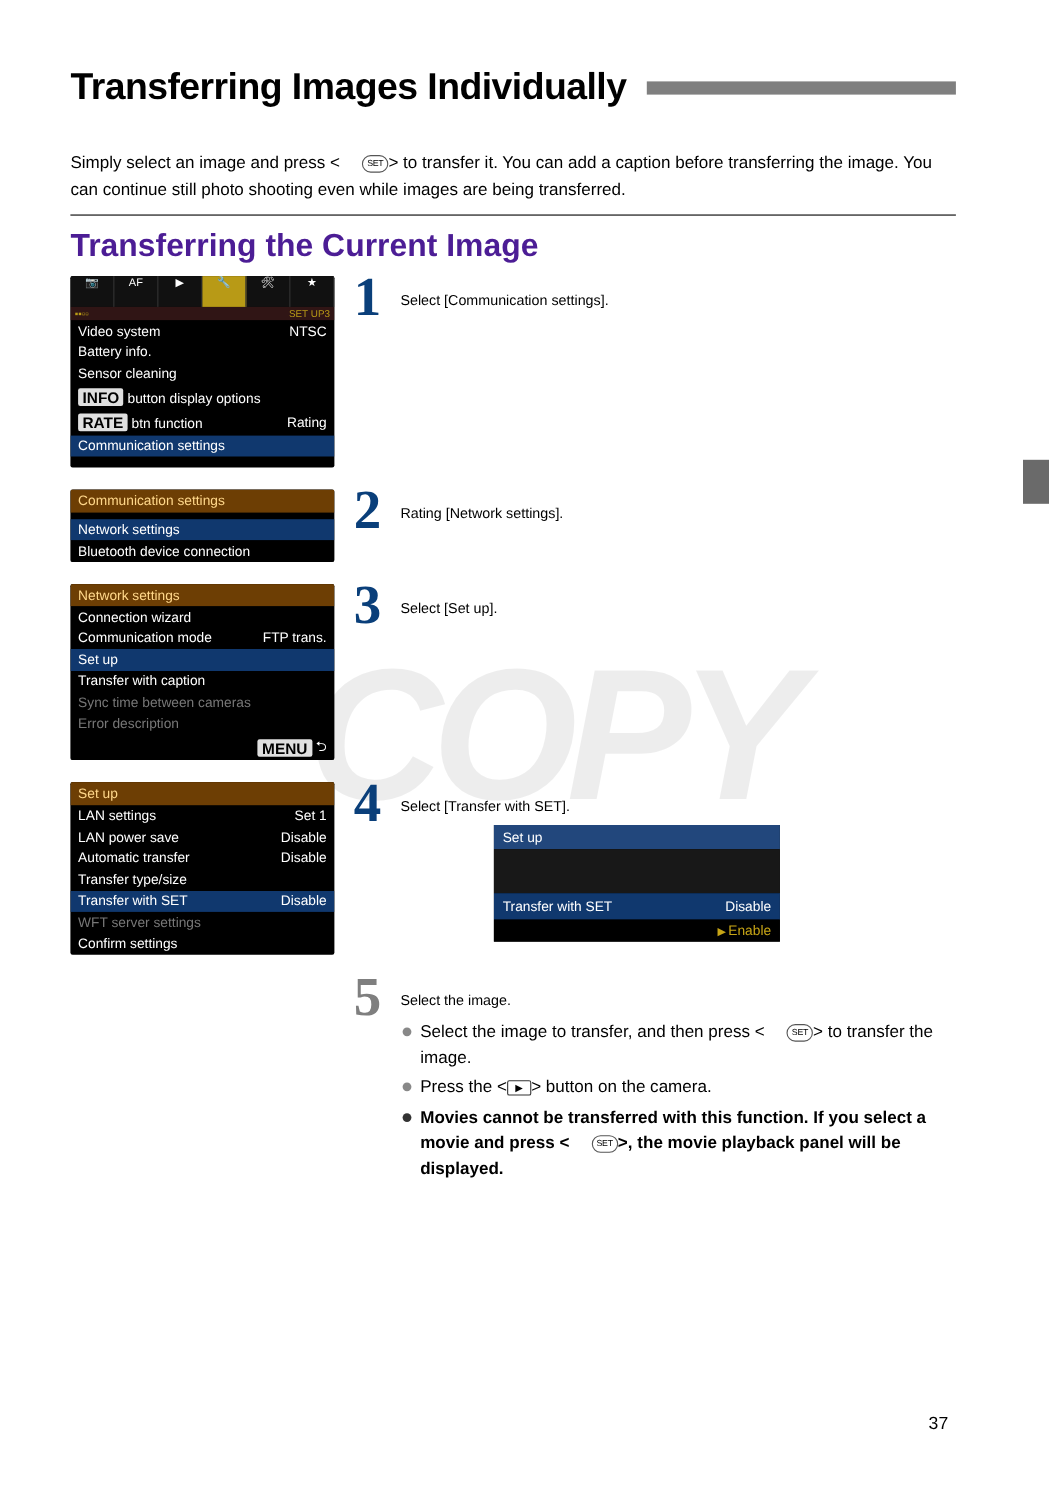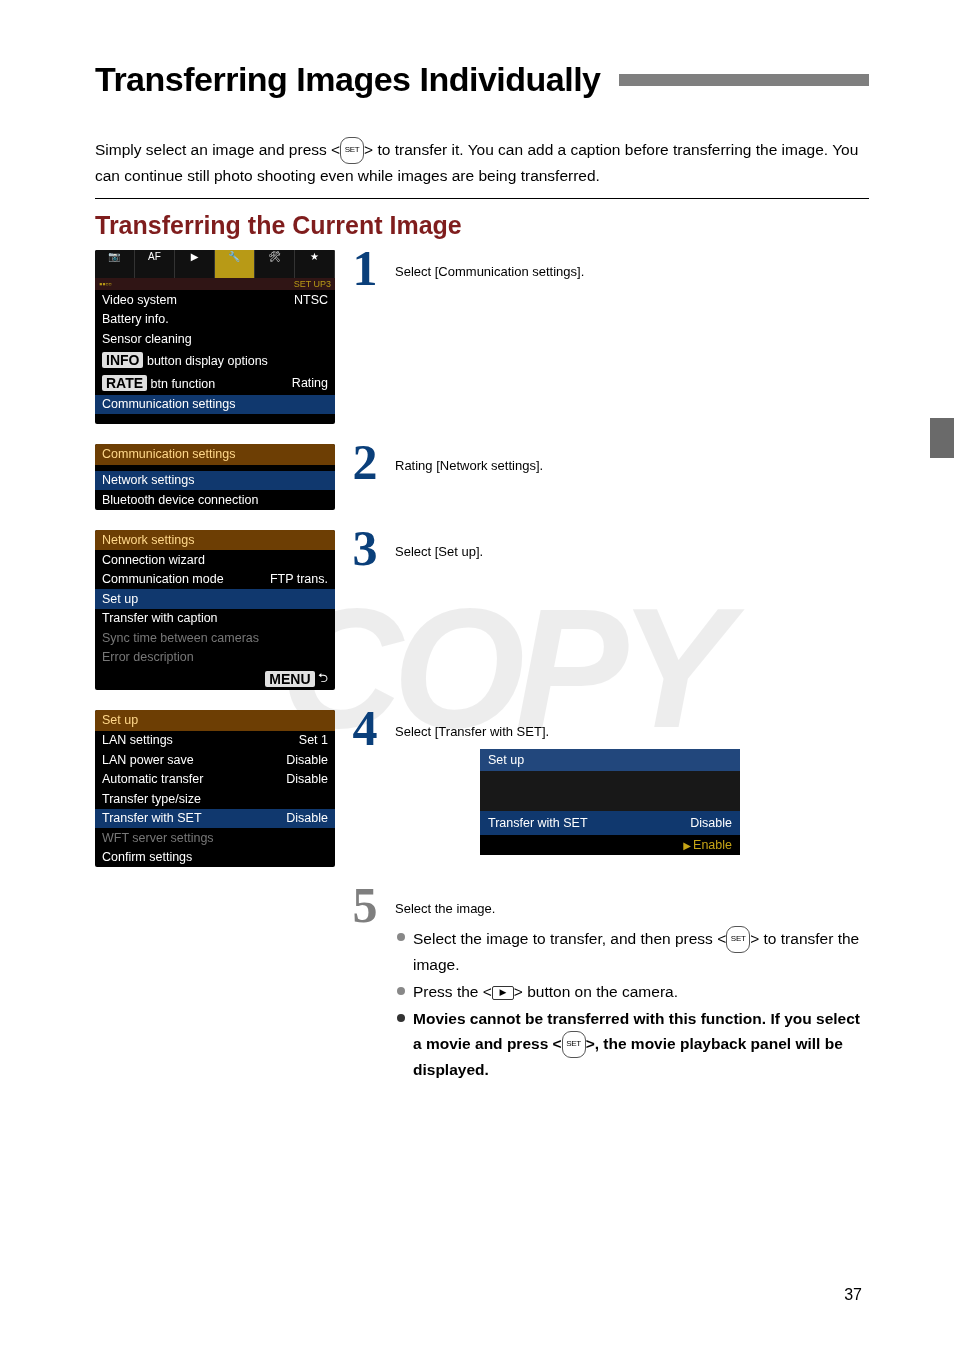--- a/index.html
+++ b/index.html
@@ -4,35 +4,36 @@
 <style>
   * { margin: 0; padding: 0; box-sizing: border-box; }
   body {
     font-family: Arial, Helvetica, sans-serif;
     background: #ffffff;
     width: 954px;
     height: 1352px;
     position: relative;
     color: #000;
   }
-  .page { padding: 60px 85px 40px 95px; position: relative; height: 100%; }
+  .page { padding: 60px 85px 40px 64px; position: relative; height: 100%; }
   .title-row { display: flex; align-items: center; gap: 18px; margin-bottom: 38px; }
   .page-title { font-size: 34px; font-weight: bold; letter-spacing: -0.5px; }
   .title-bar { flex: 1; height: 12px; background: #7f7f7f; }
   .intro { font-size: 15.5px; line-height: 1.55; margin-bottom: 10px; }
   .set-icon {
     display: inline-flex;
     align-items: center; justify-content: center;
-    width: 24px; height: 27px;
+    width: 24px; height: 16px;
     border: 1px solid #555; border-radius: 9px;
     font-size: 8px; letter-spacing: -0.3px;
     vertical-align: middle;
+    margin-left: 20px;
   }
   .hr { border: none; border-top: 1px solid #000; margin: 6px 0 12px; }
-  .section-title { color: #7f1d1d; font-size: 25px; font-weight: bold; margin-bottom: 10px; }
+  .section-title { color: #4c1d95; font-size: 29px; font-weight: bold; margin-bottom: 10px; }
   .step-block { display: flex; margin-bottom: 20px; align-items: flex-start; }
   .left-col { width: 240px; flex: 0 0 240px; }
   .right-col { flex: 1; display: flex; align-items: flex-start; }
   .stepnum {
     font-family: Georgia, 'Times New Roman', serif;
     font-size: 50px; font-weight: bold;
     color: #0a3f7a;
     width: 60px; flex: 0 0 60px;
     text-align: center;
     line-height: 0.9;

